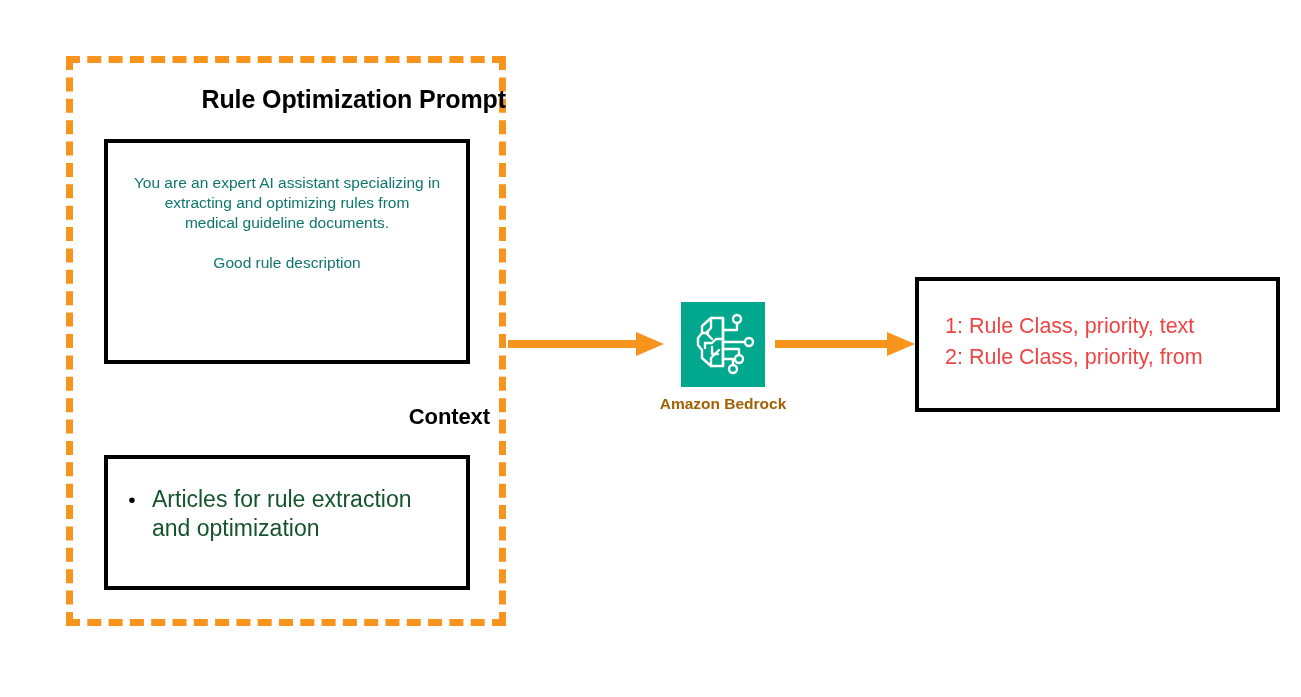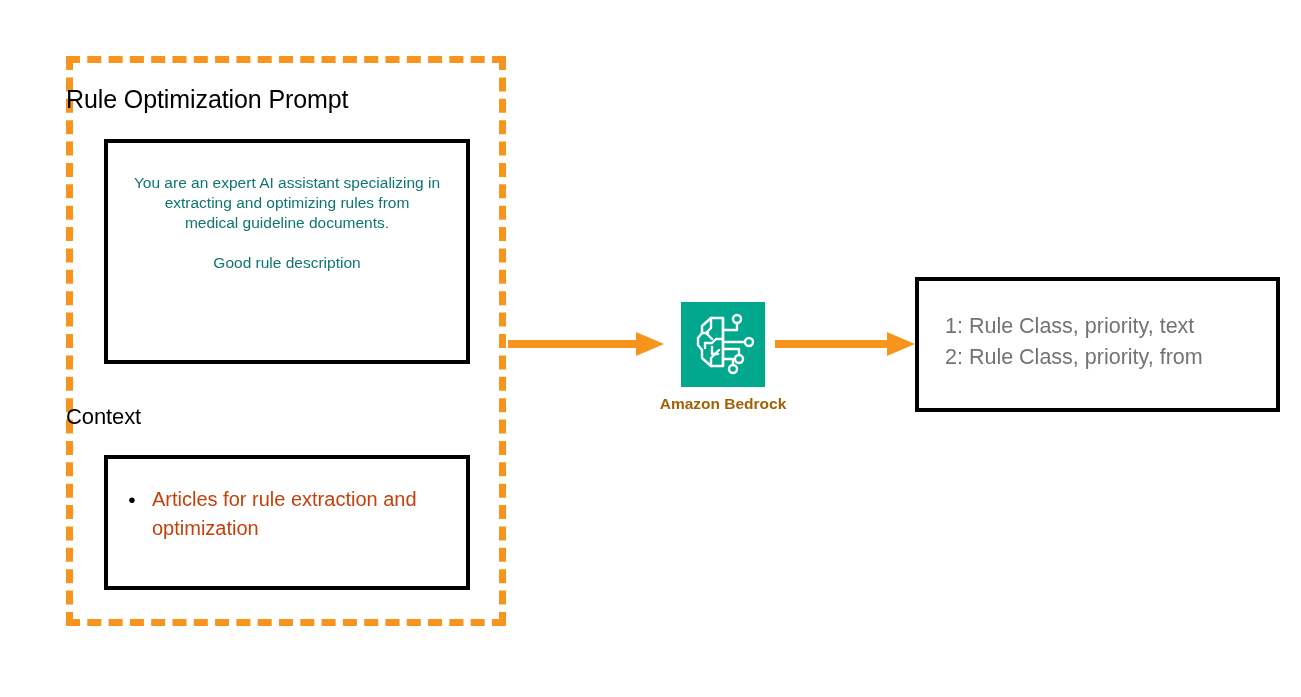--- a/index.html
+++ b/index.html
@@ -29,22 +29,22 @@
     top: 56px;
     width: 440px;
     height: 570px;
     border: 7px dashed #F7941D;
     background: transparent;
   }
 
   
   .section-title {
     position: absolute;
-    text-align: left;
-    font-weight: normal;
+    text-align: right;
+    font-weight: bold;
     color: #000000;
     letter-spacing: -0.1px;
     white-space: nowrap;
   }
   #prompt-title {
     left: 66px;
     top: 84px;
     width: 440px;
     font-size: 25px;
     line-height: 30px;
@@ -96,36 +96,36 @@
     gap: 14px;
   }
   .bullet-dot {
     font-size: 21px;
     line-height: 29px;
     flex: 0 0 auto;
     width: 12px;
     text-align: center;
   }
   .bullet-text {
-    font-size: 20px;
+    font-size: 23px;
     line-height: 29px;
-    color: #c2410c;
+    color: #14532d;
   }
 
   #output-box {
     left: 915px;
     top: 277px;
     width: 365px;
     height: 135px;
     padding: 30px 0 0 26px;
   }
   .output-line {
     font-size: 21.5px;
     line-height: 31px;
-    color: #737373;
+    color: #ef4444;
     white-space: nowrap;
   }
 
   
   .arrow {
     position: absolute;
     height: 30px;
     display: block;
   }
   #arrow-1 { left: 508px; top: 329px; width: 156px; }

